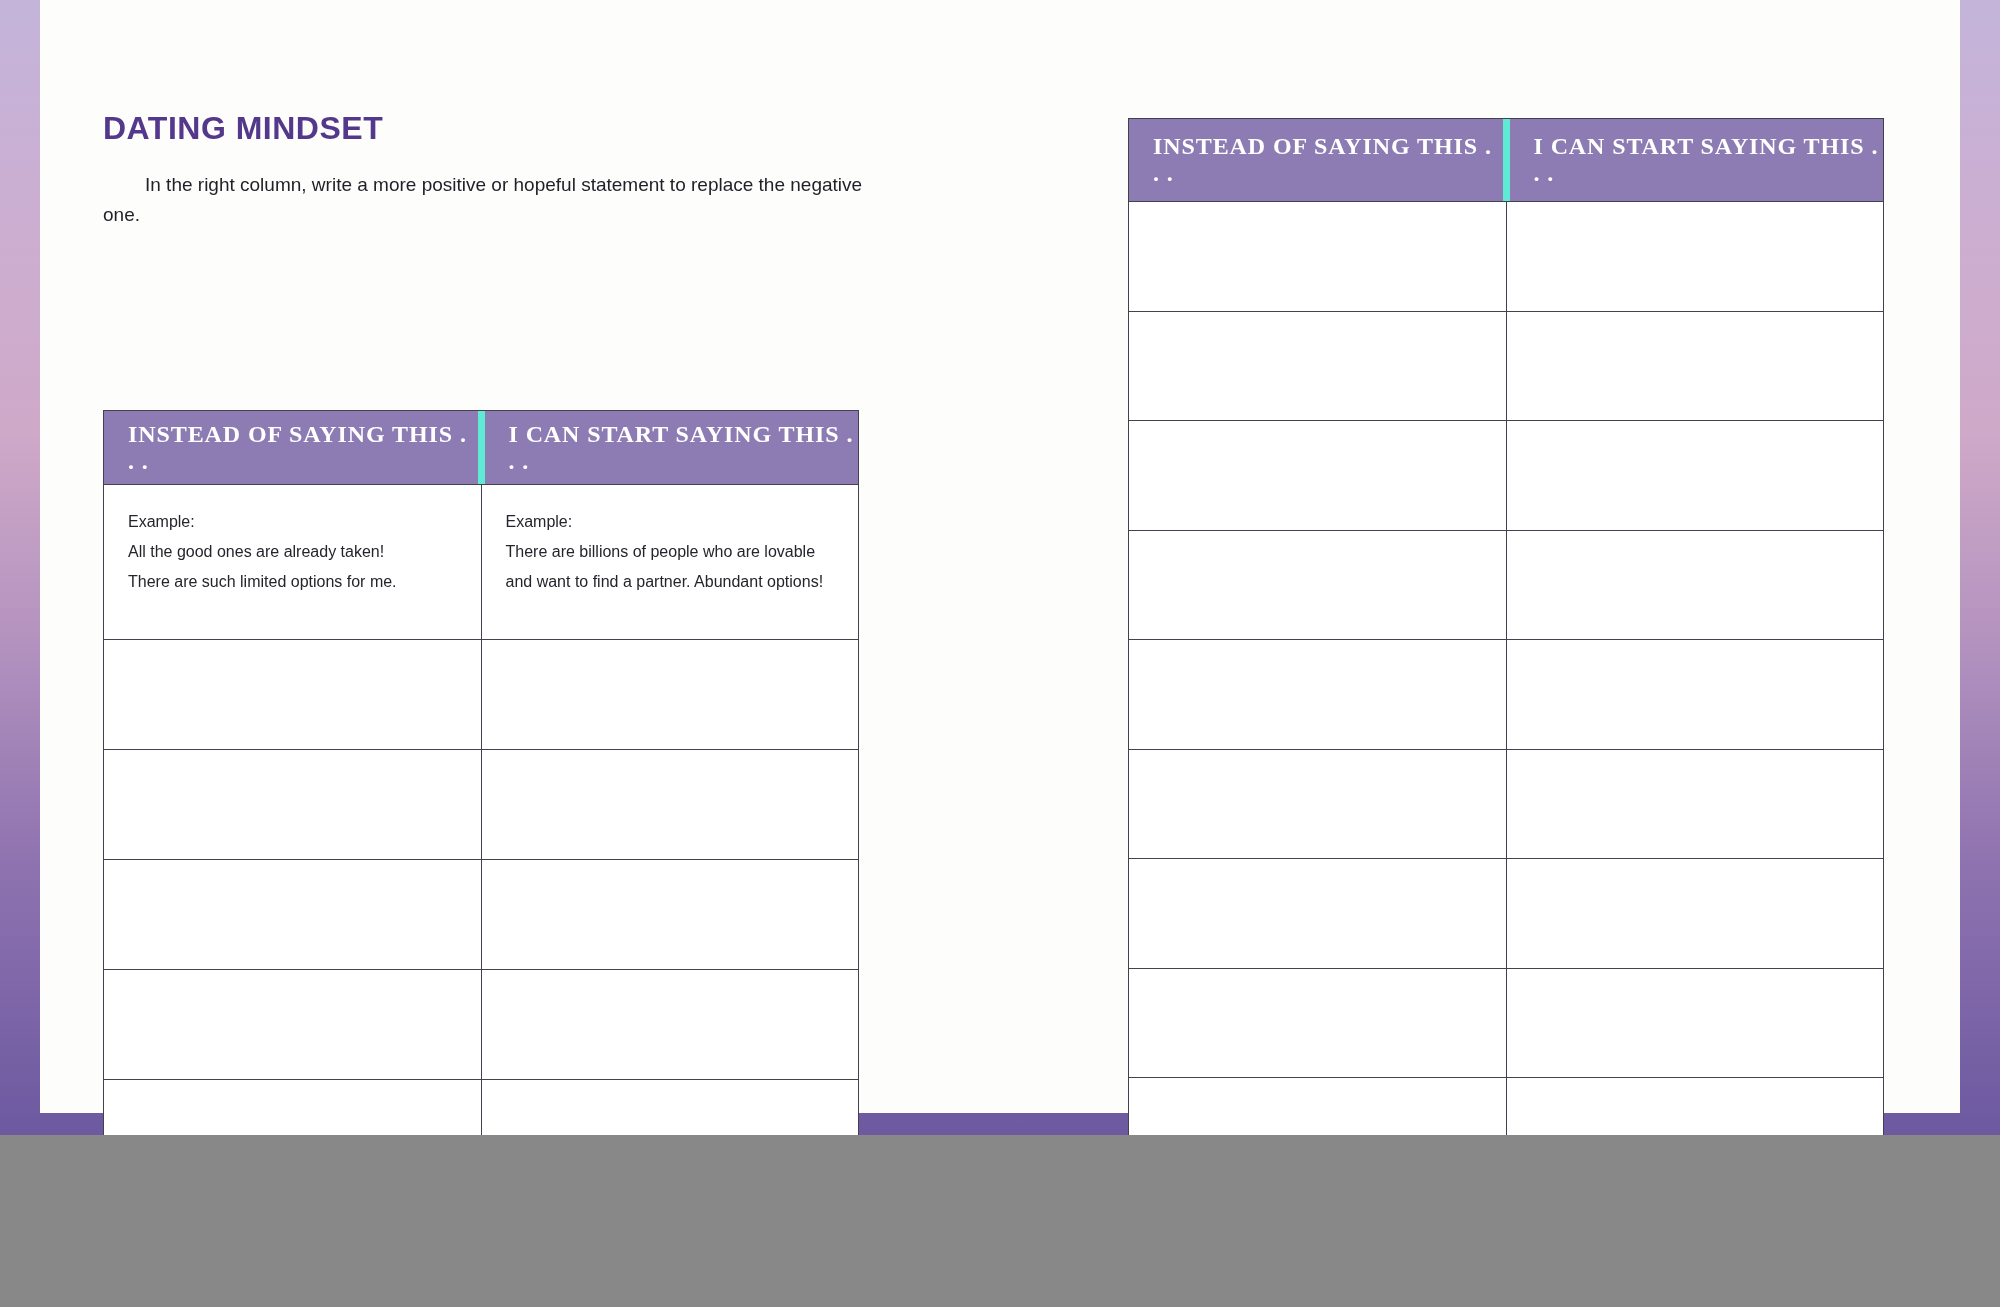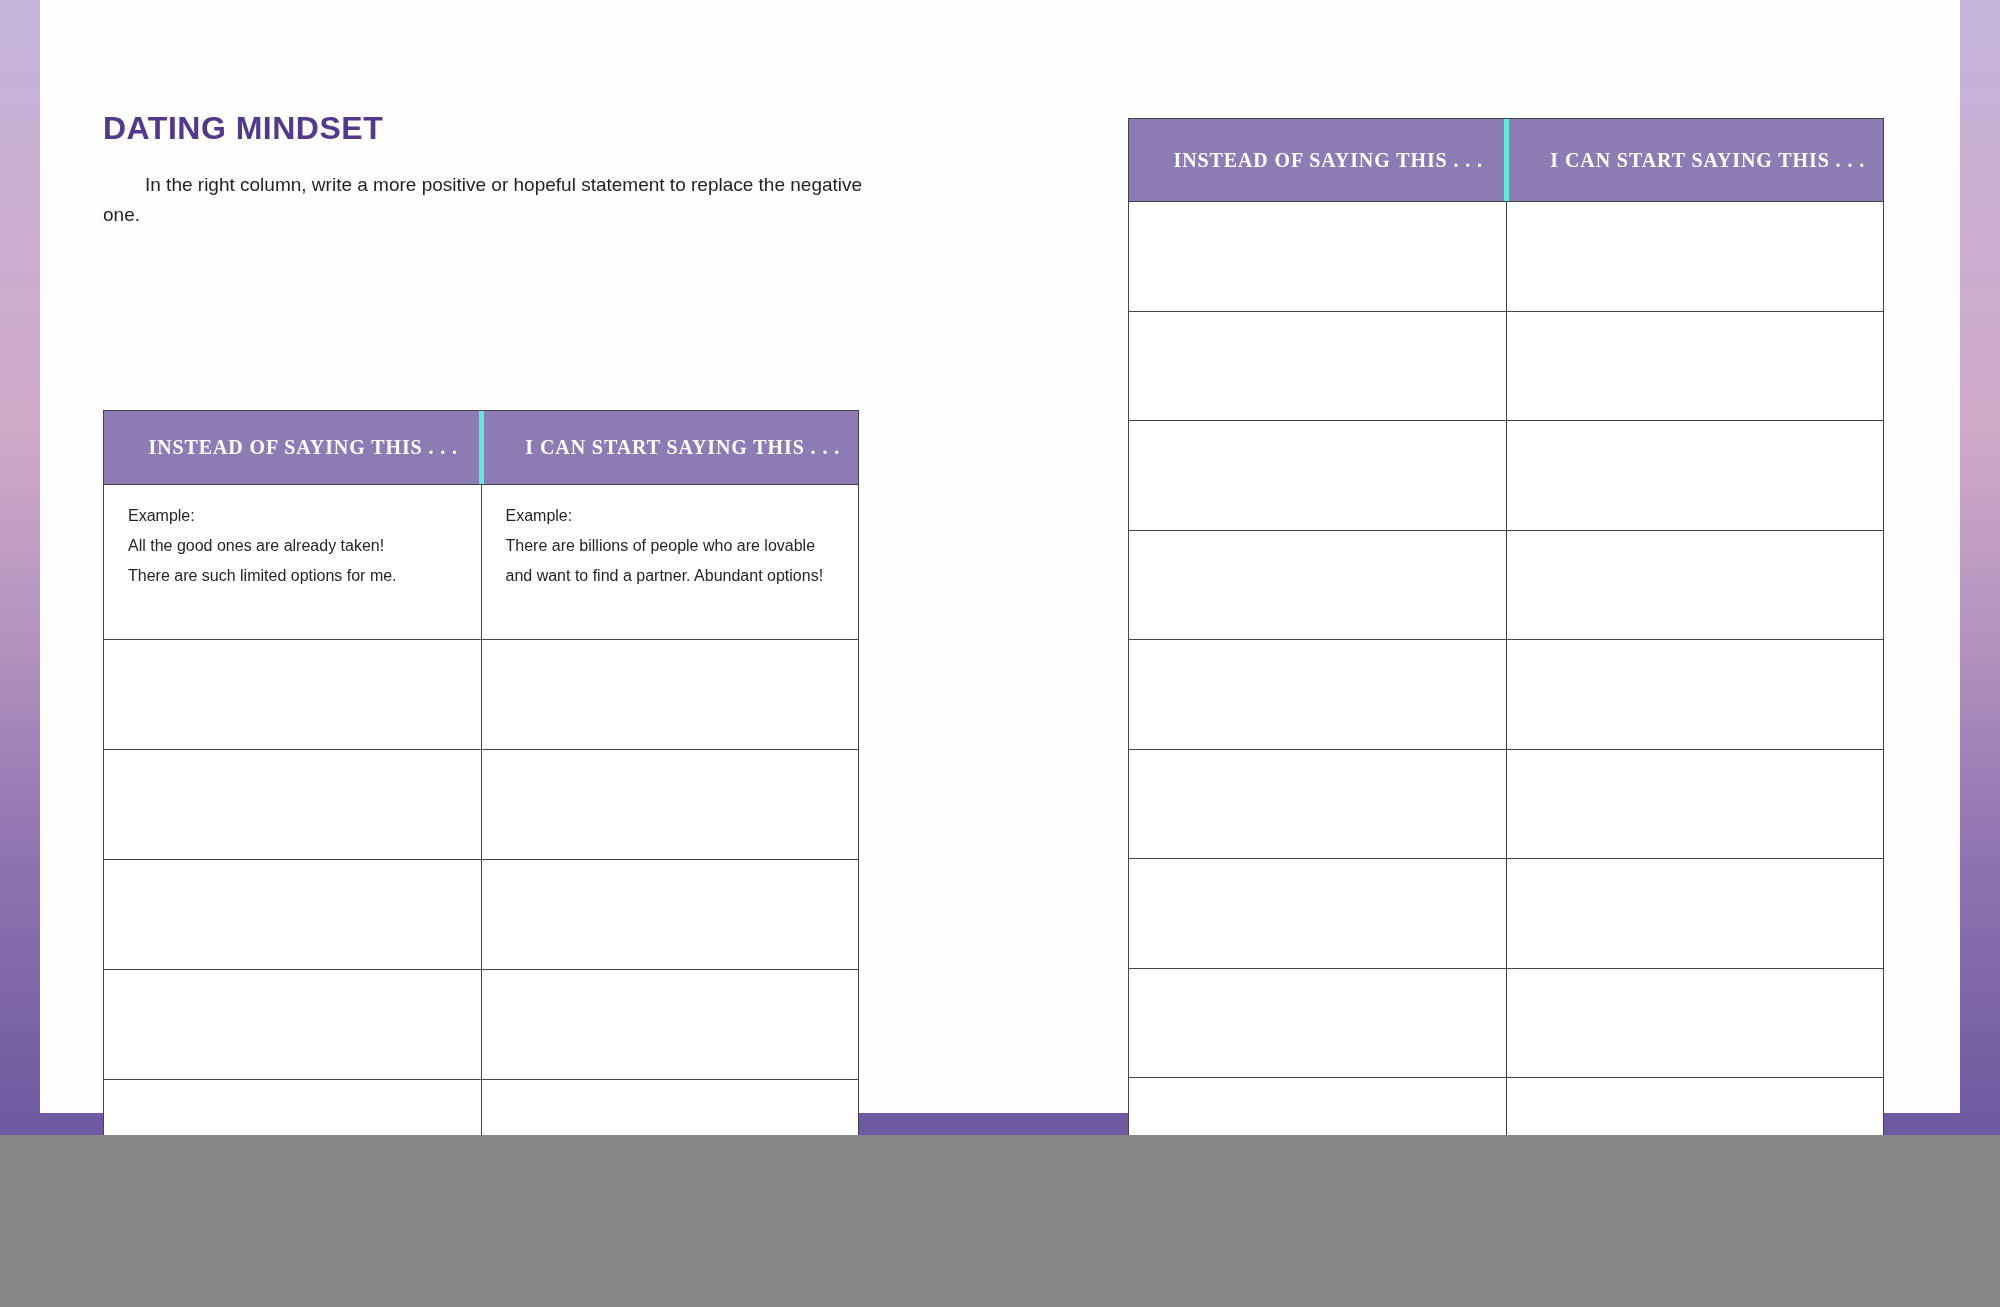--- a/index.html
+++ b/index.html
@@ -51,33 +51,33 @@
   .left-table  .t-head { height: 73px; }
   .right-table .t-head { height: 82px; }
   .t-hcell {
     flex: 1;
     display: flex;
     align-items: center;
     justify-content: center;
     color: #ffffff;
     font-family: "Liberation Serif", serif;
     font-weight: 700;
-    font-size: 20px;
+    font-size: 24px;
     letter-spacing: 0.9px;
     padding-left: 24px;
   }
-  .t-hcell + .t-hcell { border-left: 5px solid #5eead4; }
+  .t-hcell + .t-hcell { border-left: 7px solid #5eead4; }
   .t-row { display: flex; border-top: 1px solid #43414d; }
   .example-row { height: 155px; }
   .left-table  .rows .t-row { height: 110px; }
   .right-table .rows .t-row { height: 109.5px; }
   .t-cell { flex: 1; }
   .t-cell + .t-cell { border-left: 1px solid #43414d; }
   .t-cell.example {
-    padding: 16px 10px 10px 24px;
+    padding: 22px 10px 10px 24px;
     font-size: 16px;
     line-height: 30px;
     color: #26242b;
     white-space: pre-line;
   }
 </style>
 </head>
 <body>
 
 <div class="spread">

